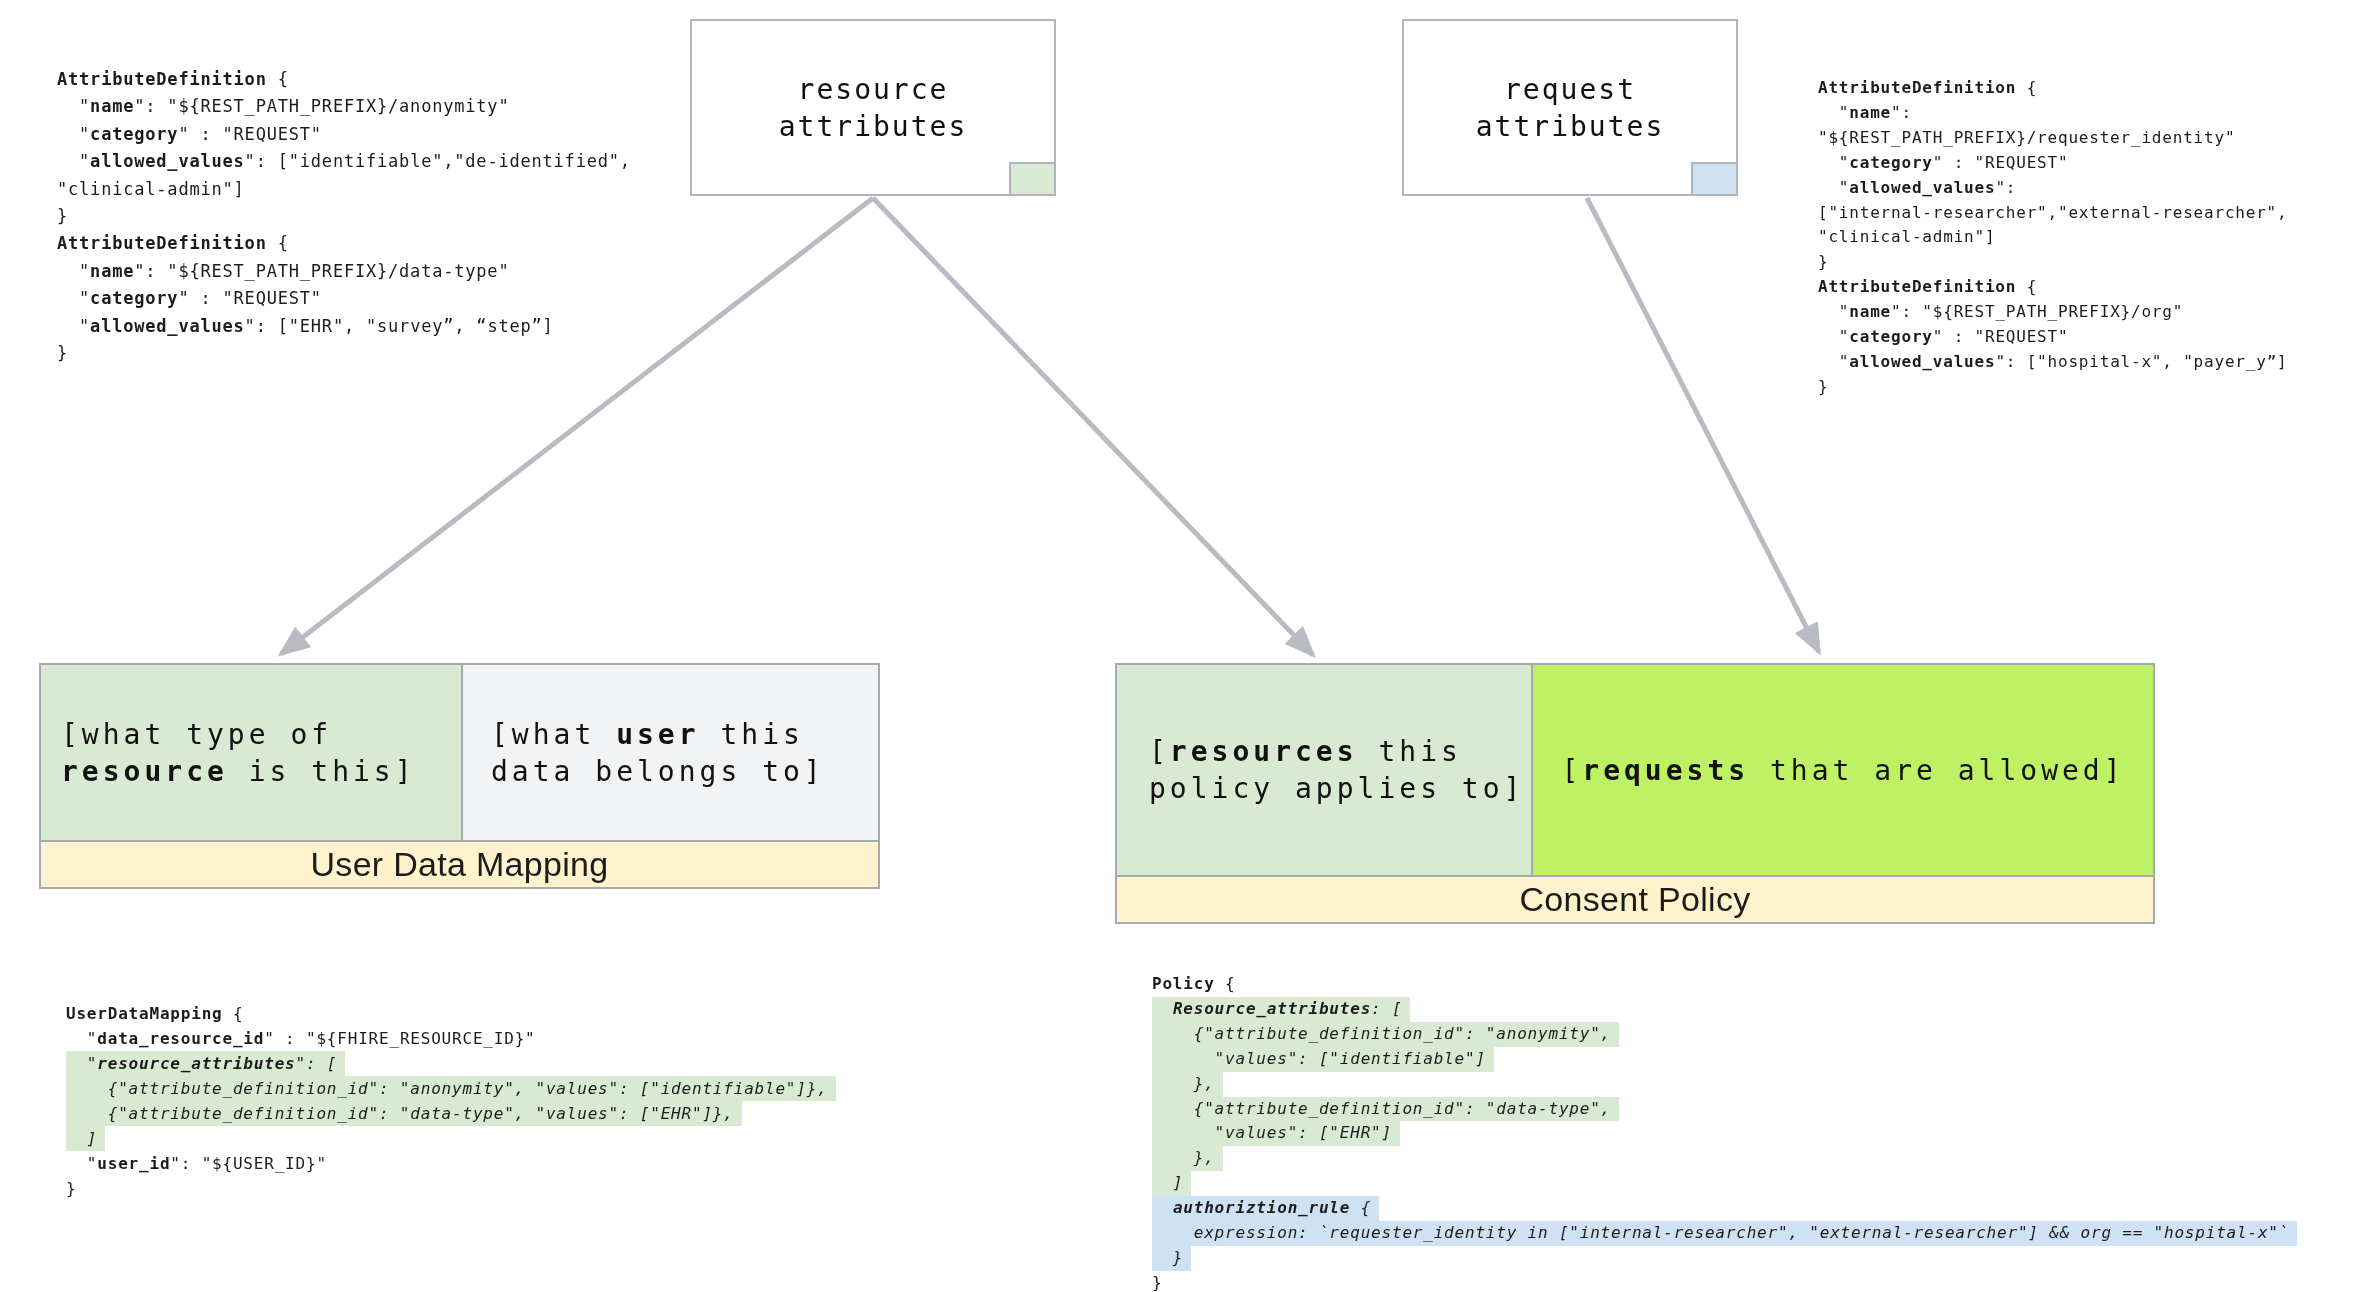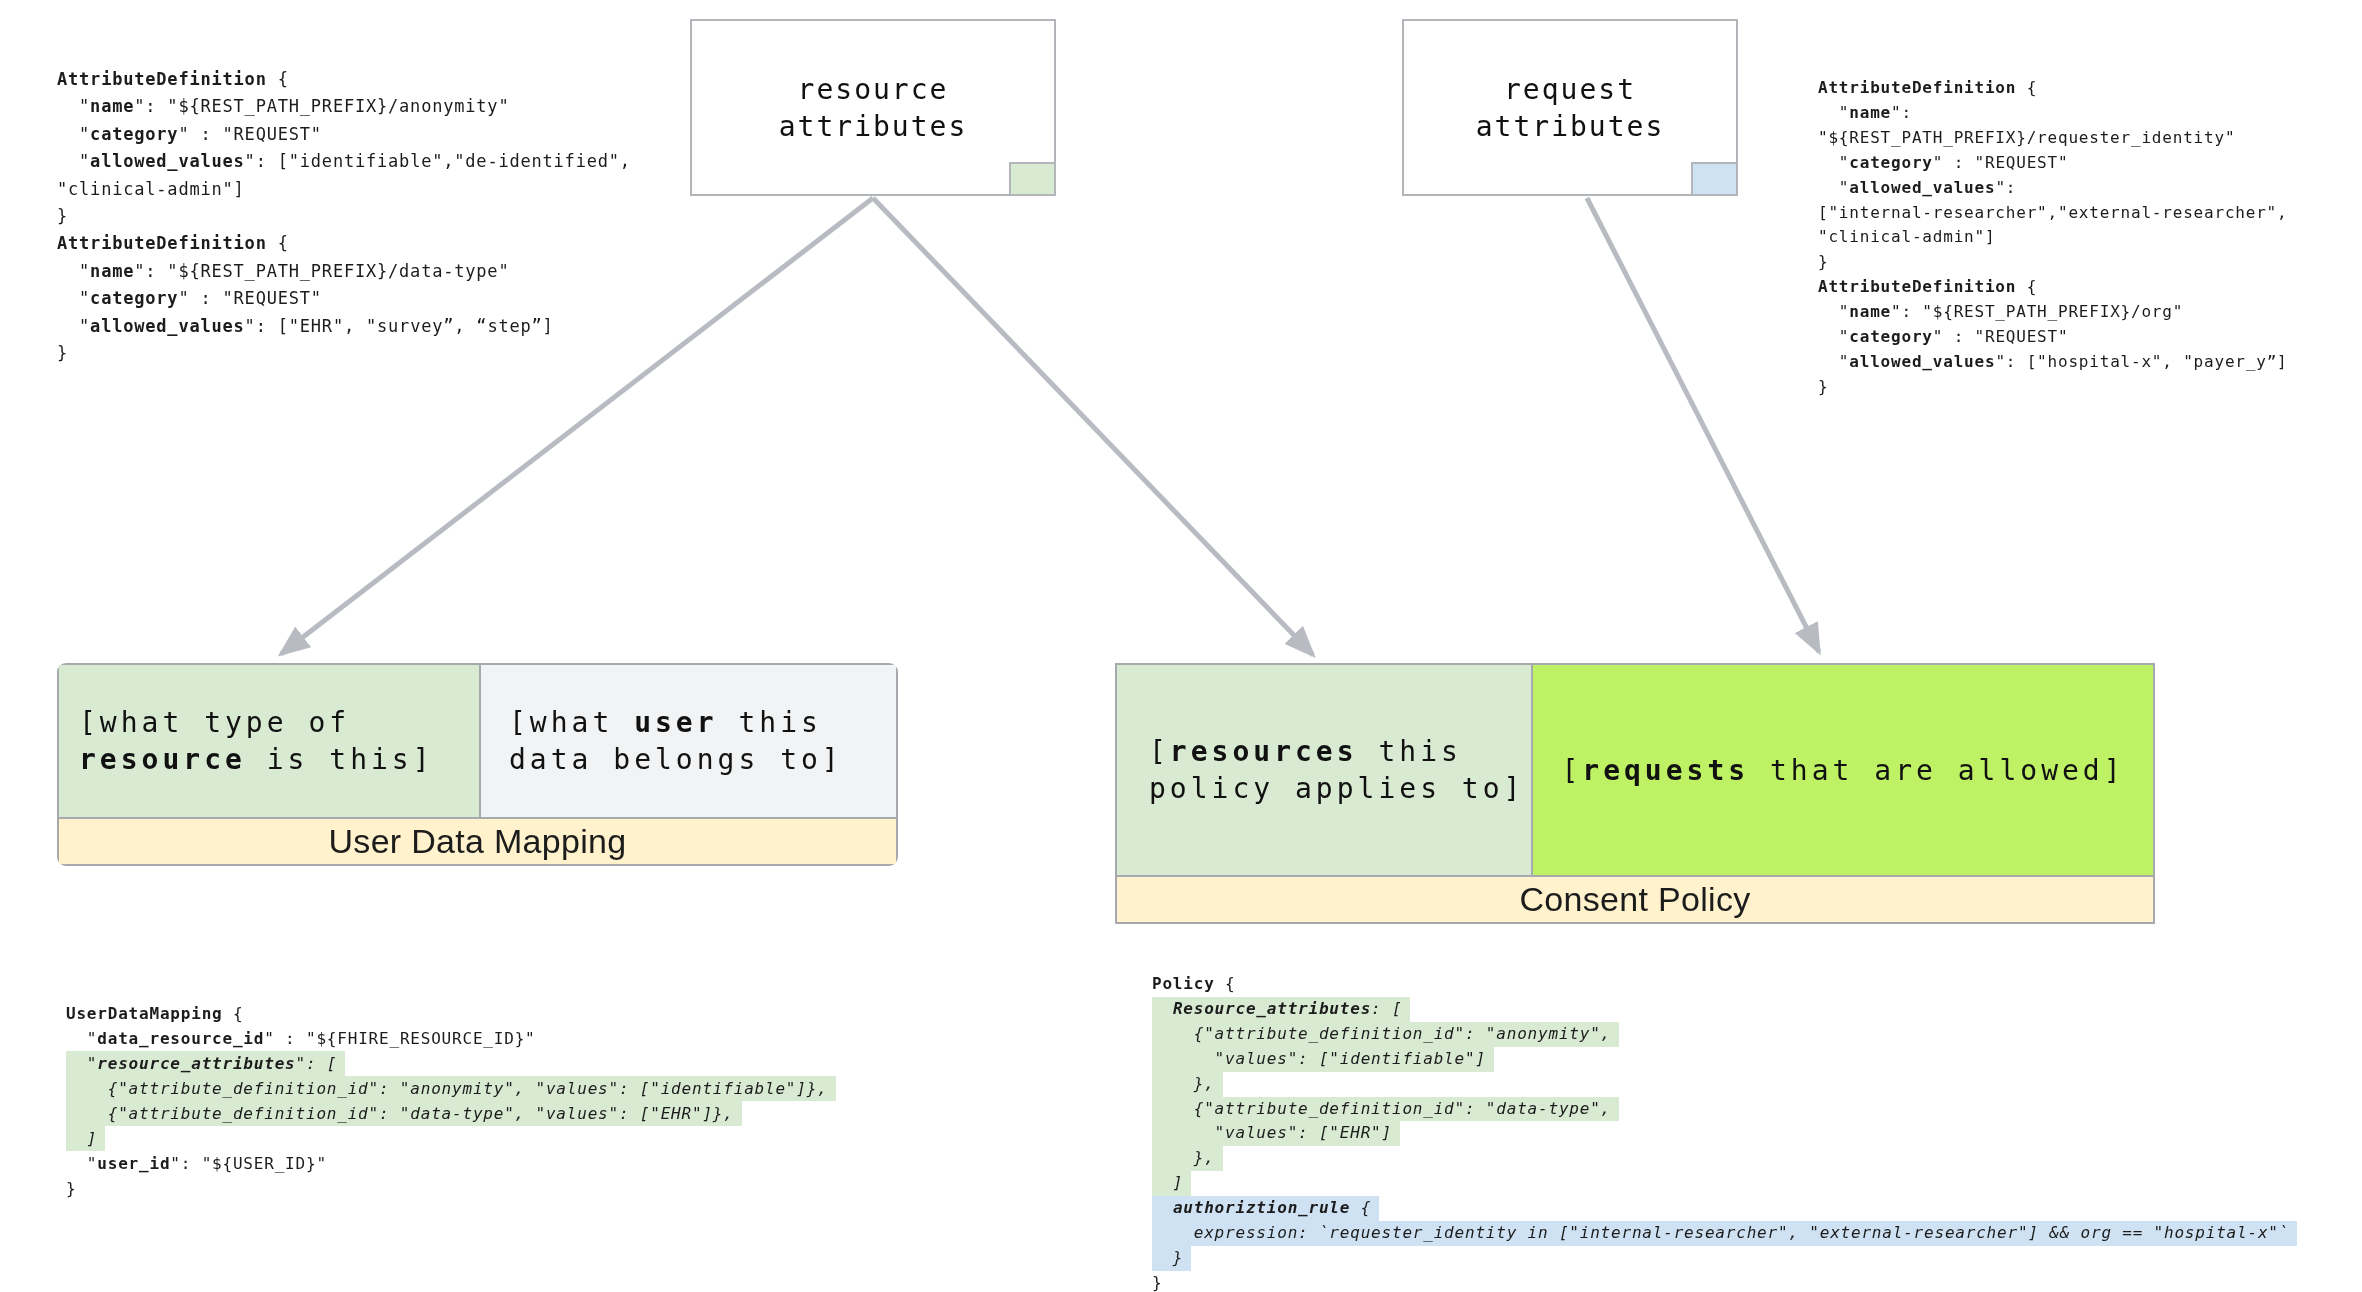--- a/index.html
+++ b/index.html
@@ -92,21 +92,21 @@
 attributes</div>
     <div class="corner corner-green"></div>
   </div>
 
   <div class="shape" style="left:1402px; top:19px; width:336px; height:177px;">
     <div class="shape-title">request
 attributes</div>
     <div class="corner corner-blue"></div>
   </div>
 
-  <div class="composite" style="left:57px; top:663px; width:841px; height:203px;border-radius:9px;">
+  <div class="composite" style="left:39px; top:663px; width:841px; height:226px;">
     <div class="cells">
       <div class="cell c-green biglabel" style="width:420px; padding-left:20px;"><div class="cl"><span>[what type of</span></div><div class="cl"><span class="b">resource</span><span> is this]</span></div></div>
       <div class="cell c-white biglabel" style="flex:1; padding-left:28px;"><div class="cl"><span>[what </span><span class="b">user</span><span> this</span></div><div class="cl"><span>data belongs to]</span></div></div>
     </div>
     <div class="strip">User Data Mapping</div>
   </div>
 
   <div class="composite" style="left:1115px; top:663px; width:1040px; height:261px;">
     <div class="cells">
       <div class="cell c-green biglabel" style="width:414px; padding-left:32px;"><div class="cl"><span>[</span><span class="b">resources</span><span> this</span></div><div class="cl"><span>policy applies to]</span></div></div>

